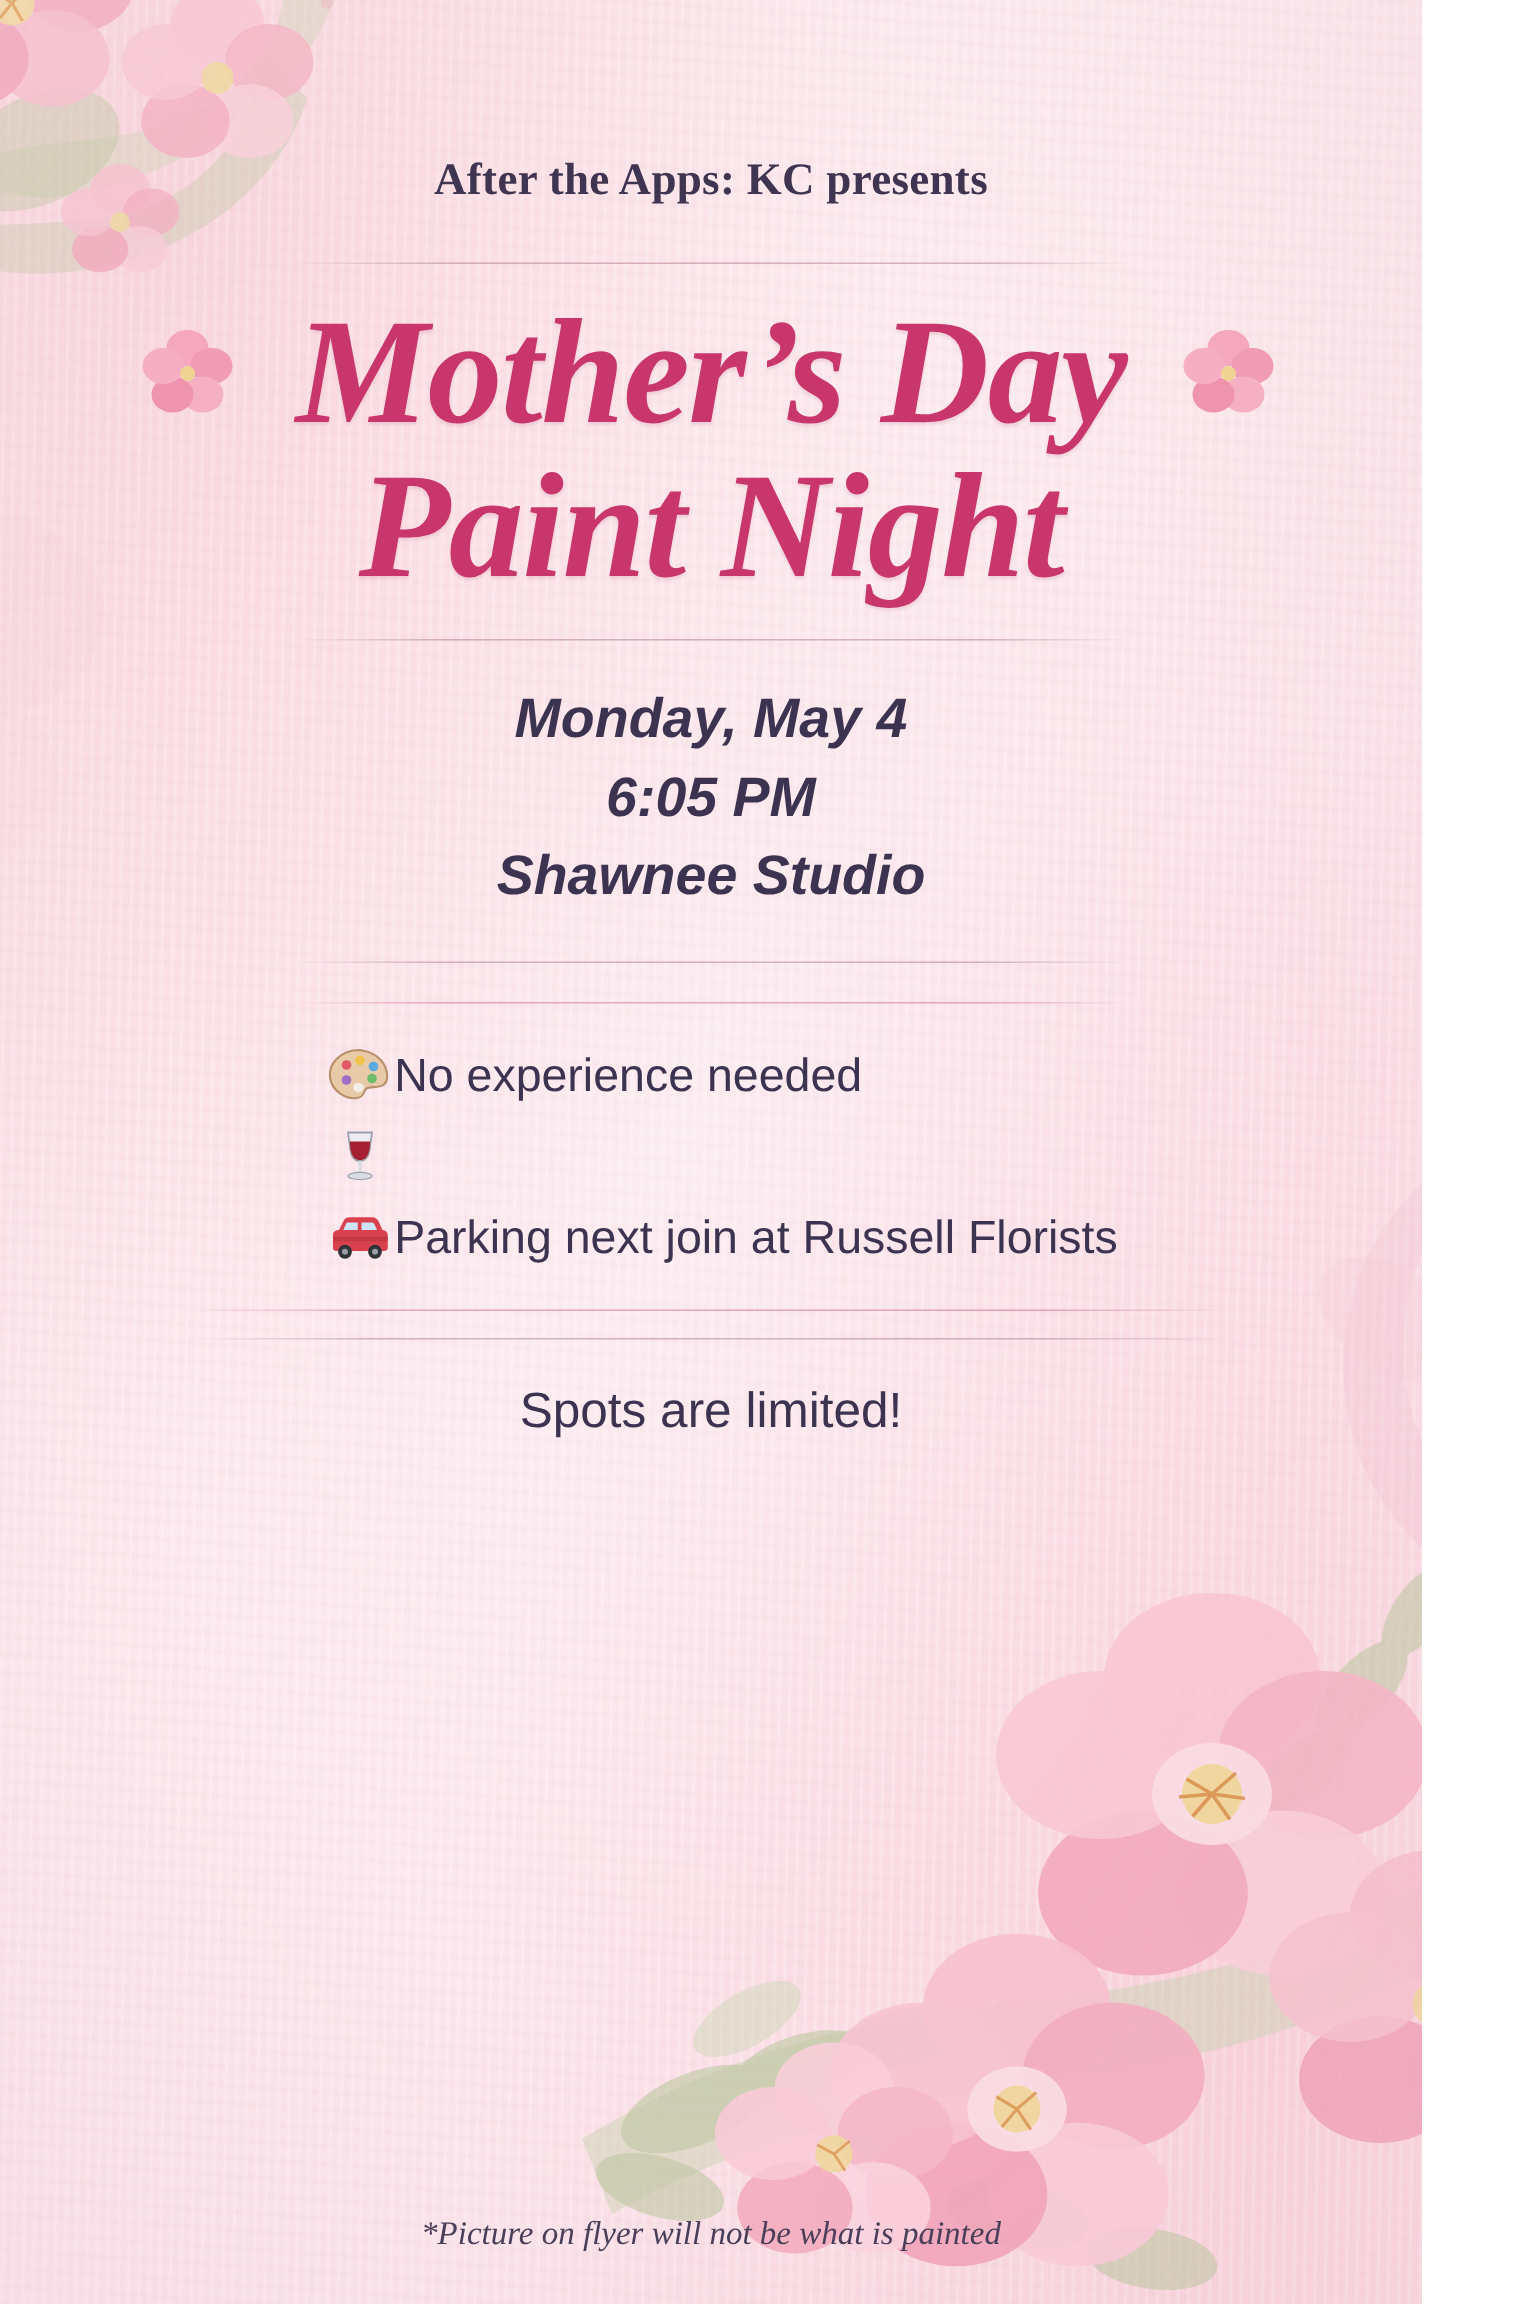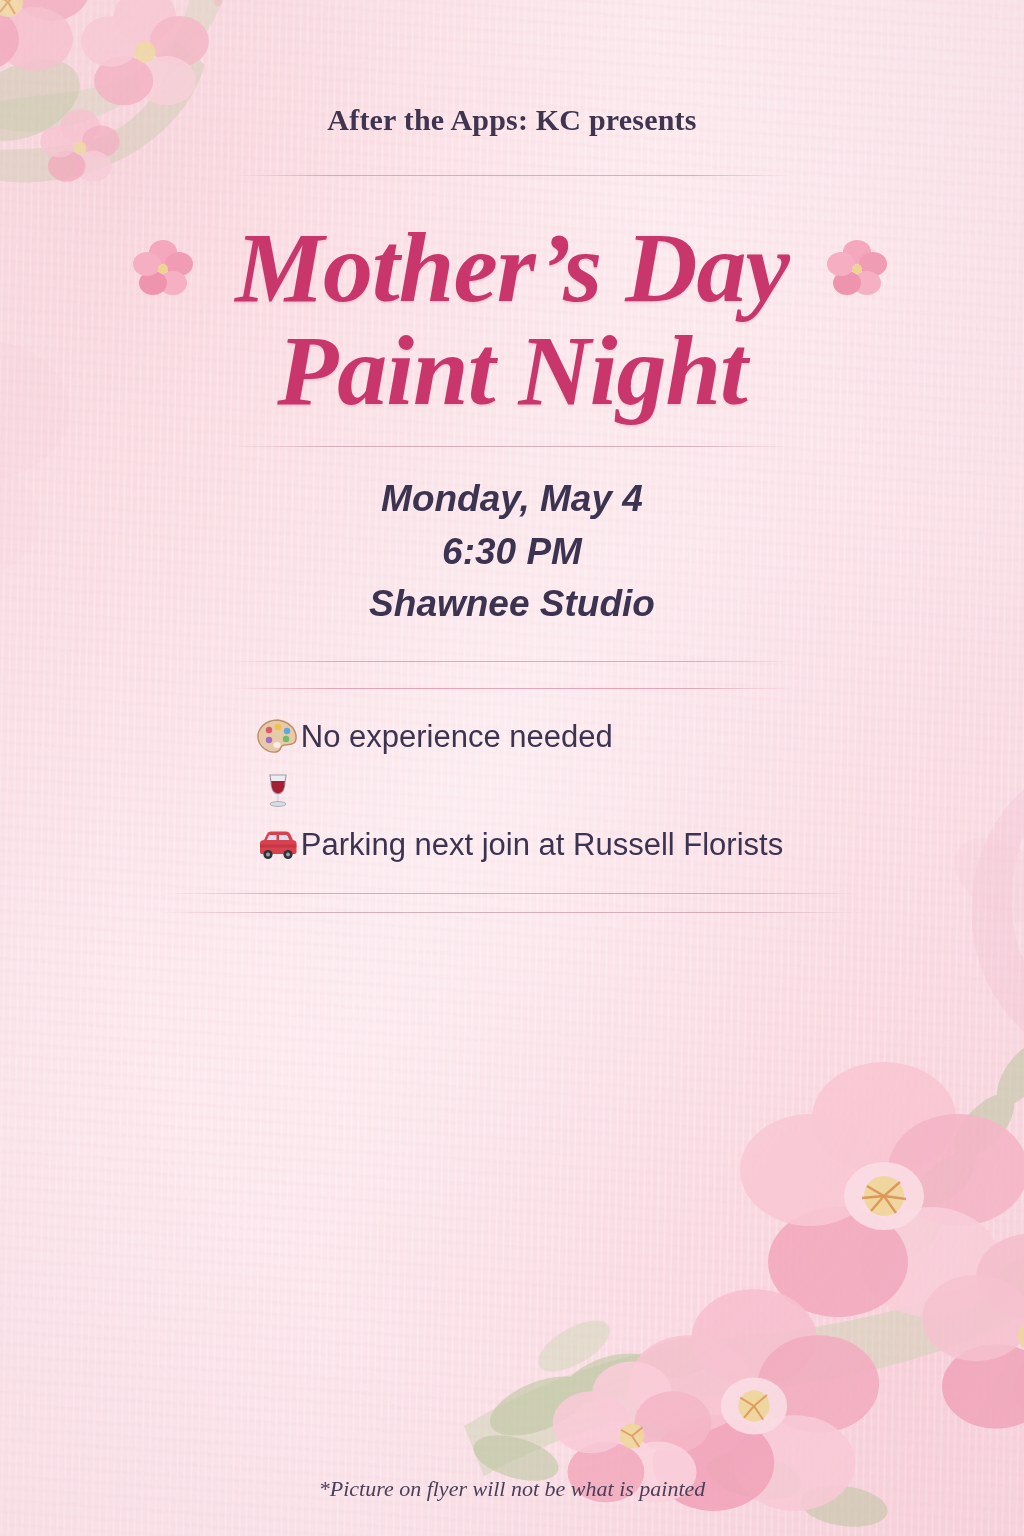--- a/index.html
+++ b/index.html
@@ -8,21 +8,21 @@
   }
   body {
     width: 1024px;
     height: 1536px;
     overflow: hidden;
     font-family: "Liberation Sans", sans-serif;
   }
 
   #flyer {
     position: relative;
-    width: 1024px;
+    width: 948px;
     height: 1536px;
     background:
       radial-gradient(ellipse at 12% 8%, rgba(249, 211, 219, 0.85) 0%, rgba(252, 232, 236, 0.0) 42%),
       radial-gradient(ellipse at 88% 88%, rgba(249, 208, 218, 0.9) 0%, rgba(252, 232, 236, 0.0) 45%),
       radial-gradient(ellipse at 95% 45%, rgba(250, 222, 230, 0.7) 0%, rgba(253, 240, 243, 0.0) 35%),
       linear-gradient(160deg, #fdf0f3 0%, #fbe7ec 35%, #fce9ee 60%, #fae3ea 100%);
     overflow: hidden;
   }
 
   
@@ -85,21 +85,21 @@
   }
   .rule-1 { margin-top: 38px; }
   .rule-2 { margin-top: 28px; }
   .rule-3 { margin-top: 30px; }
   .rule-4 { margin-top: 26px; }
   .rule-5 { margin-top: 28px; }
   .rule-6 { margin-top: 18px; }
 
   #title-block {
     position: relative;
-    margin-top: 44px;
+    margin-top: 24px;
     width: 780px;
   }
 
   .title-line {
     font-family: "Liberation Serif", serif;
     font-style: italic;
     font-weight: bold;
     color: #c9366c;
     line-height: 0.95;
     text-shadow: 0 2px 2px rgba(180, 90, 120, 0.16);
@@ -363,21 +363,21 @@
         </g>
       </svg>
       <div class="title-line l1">Mother’s Day</div>
       <div class="title-line l2">Paint Night</div>
     </div>
 
     <hr class="rule rule-2">
 
     <div class="when">
       <div>Monday, May 4</div>
-      <div>6:30 PM</div>
+      <div>6:05 PM</div>
       <div>Shawnee Studio</div>
     </div>
 
     <hr class="rule rule-3">
 
 
     <hr class="rule rule-4 pink">
 
     <div id="bullets">
 
@@ -423,18 +423,19 @@
         <span>Parking next join at Russell Florists</span>
       </div>
 
     </div>
 
     <hr class="rule rule-5 wide pink">
 
 
     <hr class="rule rule-6 wide">
 
+    <div class="limited">Spots are limited!</div>
 
   </div>
 
   <div class="footnote">*Picture on flyer will not be what is painted</div>
 
 </div>
 
 </body></html>

